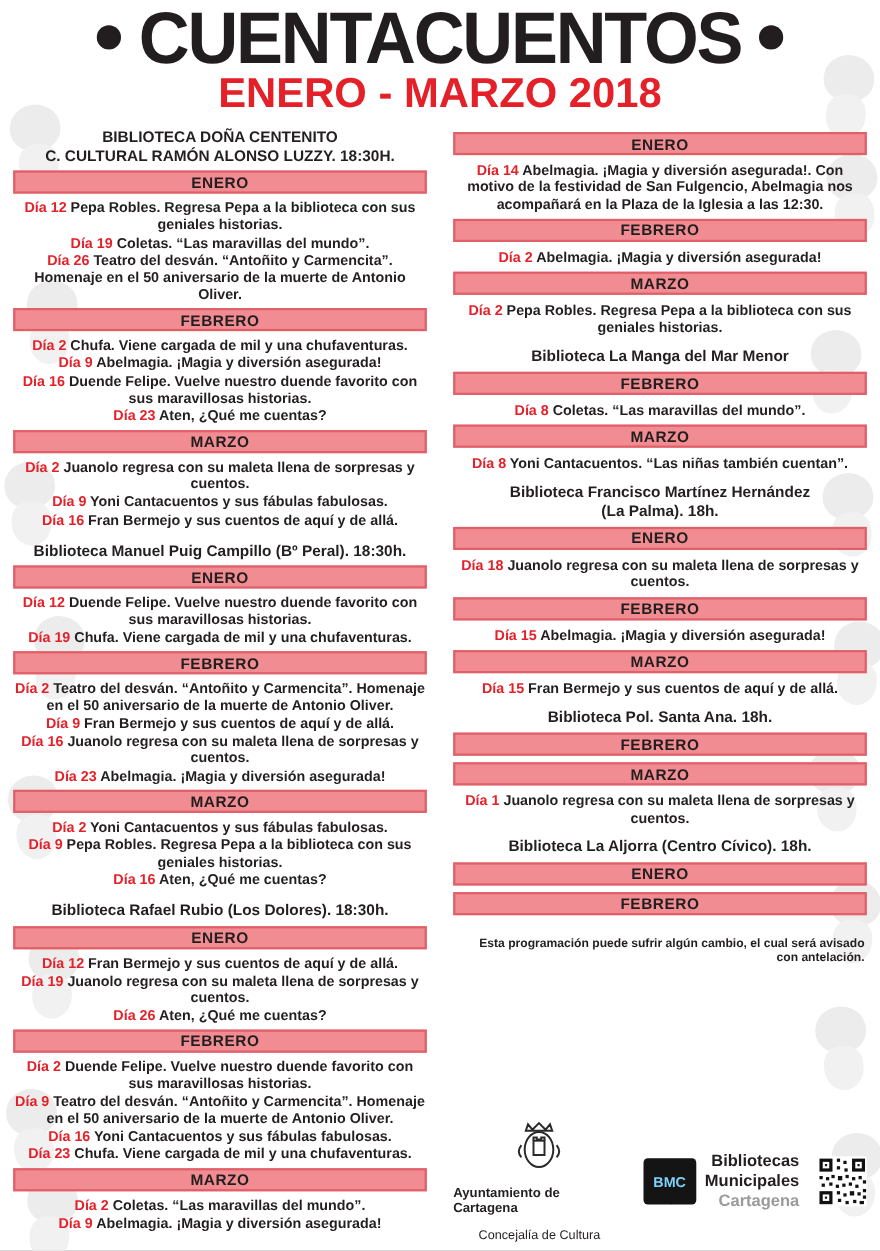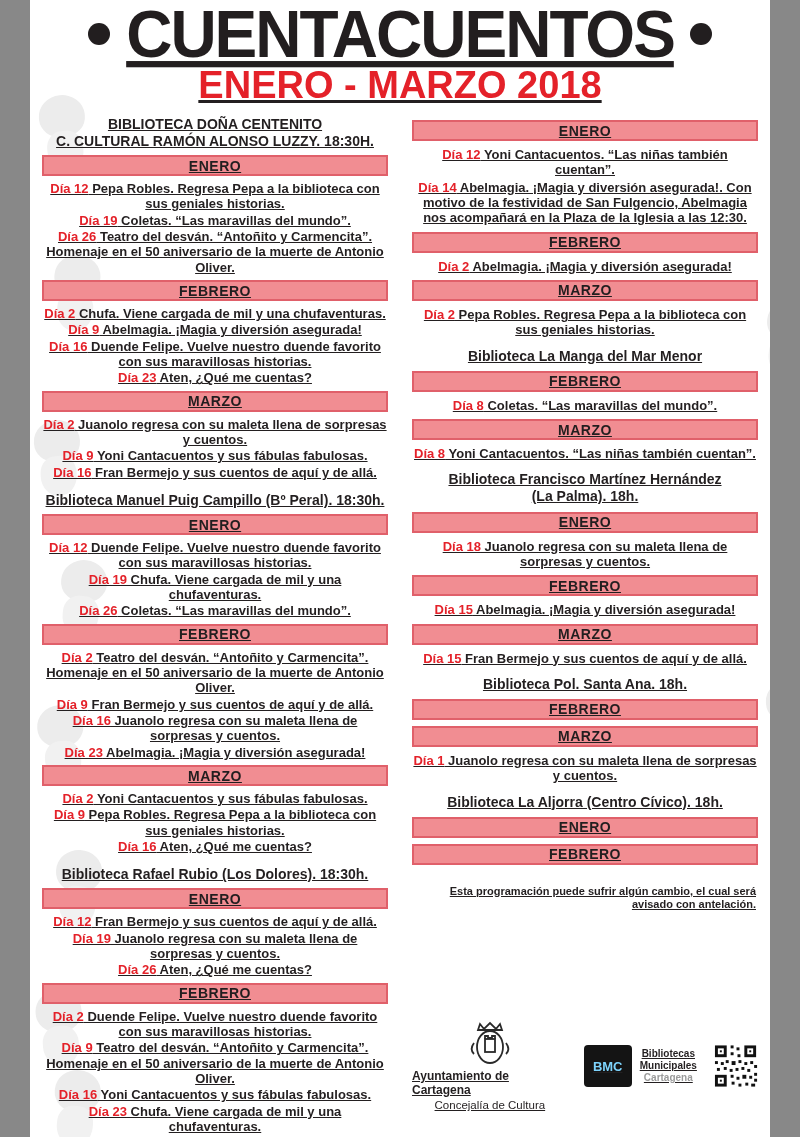--- a/index.html
+++ b/index.html
@@ -4,57 +4,57 @@
 <style>
   :root{
     --red:#e42129;
     --banner:#f18d92;
     --banner-border:#e0606a;
     --ink:#231f20;
   }
   *{box-sizing:border-box;margin:0;padding:0;}
   body{background:#888;display:flex;justify-content:center;}
   .poster{
-    width:740px;height:1137px;position:relative;overflow:hidden;background:#fff;
-    font-family:"Liberation Sans",sans-serif;font-weight:bold;color:var(--ink);text-decoration:underline;
+    width:800px;height:1137px;position:relative;overflow:hidden;background:#fff;
+    font-family:"Liberation Sans",sans-serif;font-weight:bold;color:var(--ink);
   }
   
   .ghost{position:absolute;width:56px;height:84px;z-index:0;}
   .ghost::before{content:"";display:block;width:46px;height:42px;background:#ececec;border-radius:50% 50% 46% 46%;margin:0 auto;}
   .ghost::after{content:"";display:block;width:36px;height:40px;background:#f1f1f1;border-radius:42% 42% 50% 50%;margin:-6px auto 0;}
   .content{position:relative;z-index:1;height:100%;display:flex;flex-direction:column;}
   
   header{text-align:center;padding-top:2px;}
   .title-row{display:flex;align-items:center;justify-content:center;gap:16px;line-height:1;}
   .dot{width:22px;height:22px;border-radius:50%;background:#221e1f;display:inline-block;}
   h1{font-size:64px;letter-spacing:-2px;color:#221e1f;transform:scaleY(1.04);}
   h2{font-size:38px;letter-spacing:0;color:var(--red);margin-top:0px;line-height:1.0;}
   
-  .columns{display:flex;gap:24px;padding:10px 12px 22px;flex:1;min-height:0;}
+  .columns{display:flex;gap:24px;padding:10px 12px 4px;flex:1;min-height:0;}
   .col{flex:1;display:flex;flex-direction:column;min-width:0;}
   .library-heading{font-size:14px;text-align:center;white-space:pre-line;line-height:1.22;margin:12px 0 5px;}
   .col > .lib-sections > section:first-child .library-heading{margin-top:2px;}
   .month-banner{background:var(--banner);border:2px solid var(--banner-border);height:21px;display:flex;align-items:center;justify-content:center;margin:5px 0;}
   .month-label{font-size:14px;letter-spacing:.5px;color:#221e1f;}
   .event{font-size:13px;line-height:1.18;text-align:center;margin:0 0 1px;}
   .event-day{color:var(--red);}
   
   #col-right .library-heading{margin:10px 0 6px;}
   #col-right .month-banner{margin:6px 0;}
   #col-right .event{margin-bottom:2px;}
   
   .note{font-size:11px;text-align:right;margin:14px 2px 6px;line-height:1.2;}
   .footer{display:flex;align-items:center;justify-content:center;gap:16px;margin-top:auto;padding-bottom:4px;}
-  .city{display:flex;flex-direction:column;align-items:center;gap:2px;}
+  .city{display:flex;flex-direction:column;align-items:center;gap:12px;}
   .city-line1{font-size:12px;}
   .city-line2{font-size:11.5px;font-weight:normal;}
   .bmc{display:flex;align-items:center;gap:8px;}
   .bmc-box{background:#141414;color:#7dd3fc;width:48px;height:42px;display:flex;align-items:center;justify-content:center;font-size:13px;border-radius:4px;position:relative;}
   .bmc-box::after{content:"";position:absolute;bottom:-5px;left:20px;border:5px solid transparent;border-top-color:#141414;}
-  .bmc-text{font-size:10px;line-height:1.18;text-align:center;}
+  .bmc-text{font-size:15px;line-height:1.18;text-align:right;}
   .bmc-gray{color:#9a9a9a;}
   .qr{display:block;}
 </style>
 </head>
 <body>
 
 <div class="poster">
 
   <div class="ghost" style="left:6px;top:95px;transform:rotate(-6deg);"></div>
   <div class="ghost" style="left:18px;top:255px;transform:rotate(4deg);"></div>
@@ -117,21 +117,20 @@
               </div>
             </section>
             <section class="library-section">
               <h3 class="library-heading">Biblioteca Manuel Puig Campillo (Bº Peral). 18:30h.</h3>
               <div class="month-banner">
                 <span class="month-label">ENERO</span>
               </div>
               <div class="events">
                 <p class="event"><span class="event-day">Día 12</span><span class="event-text"> Duende Felipe. Vuelve nuestro duende favorito con sus maravillosas historias.</span></p>
                 <p class="event"><span class="event-day">Día 19</span><span class="event-text"> Chufa. Viene cargada de mil y una chufaventuras.</span></p>
-                <p class="event"><span class="event-day">Día 26</span><span class="event-text"> Coletas. “Las maravillas del mundo”.</span></p>
               </div>
               <div class="month-banner">
                 <span class="month-label">FEBRERO</span>
               </div>
               <div class="events">
                 <p class="event"><span class="event-day">Día 2</span><span class="event-text"> Teatro del desván. “Antoñito y Carmencita”. Homenaje en el 50 aniversario de la muerte de Antonio Oliver.</span></p>
                 <p class="event"><span class="event-day">Día 9</span><span class="event-text"> Fran Bermejo y sus cuentos de aquí y de allá.</span></p>
                 <p class="event"><span class="event-day">Día 16</span><span class="event-text"> Juanolo regresa con su maleta llena de sorpresas y cuentos.</span></p>
                 <p class="event"><span class="event-day">Día 23</span><span class="event-text"> Abelmagia. ¡Magia y diversión asegurada!</span></p>
               </div>
@@ -173,21 +172,20 @@
             </section>
           </div>
       </div>
       <div class="col" id="col-right">
         <div class="lib-sections" id="right-sections">
             <section class="library-section">
               <div class="month-banner">
                 <span class="month-label">ENERO</span>
               </div>
               <div class="events">
-                <p class="event"><span class="event-day">Día 12</span><span class="event-text"> Yoni Cantacuentos. “Las niñas también cuentan”.</span></p>
                 <p class="event"><span class="event-day">Día 14</span><span class="event-text"> Abelmagia. ¡Magia y diversión asegurada!. Con motivo de la festividad de San Fulgencio, Abelmagia nos acompañará en la Plaza de la Iglesia a las 12:30.</span></p>
               </div>
               <div class="month-banner">
                 <span class="month-label">FEBRERO</span>
               </div>
               <div class="events">
                 <p class="event"><span class="event-day">Día 2</span><span class="event-text"> Abelmagia. ¡Magia y diversión asegurada!</span></p>
               </div>
               <div class="month-banner">
                 <span class="month-label">MARZO</span>

